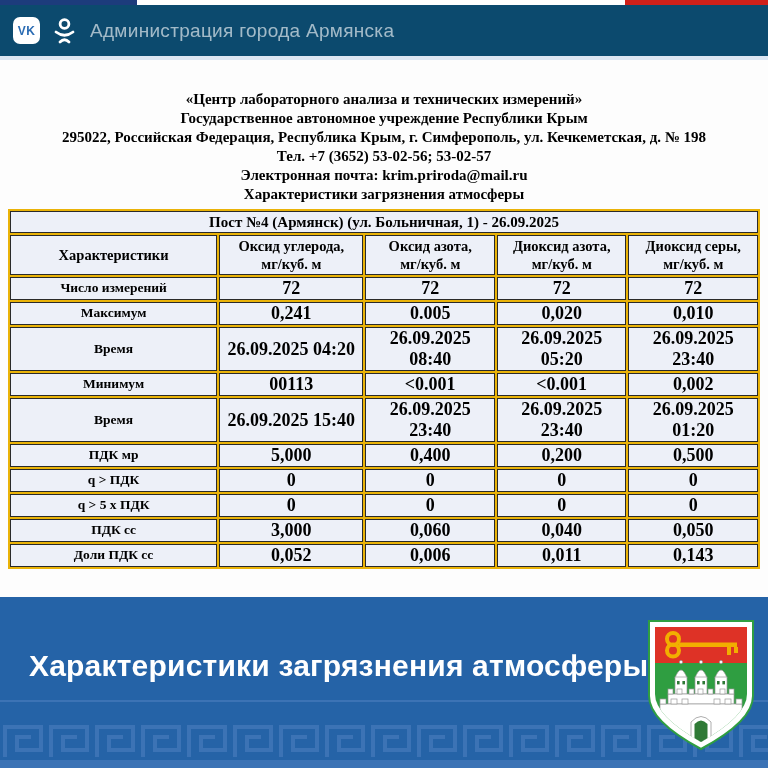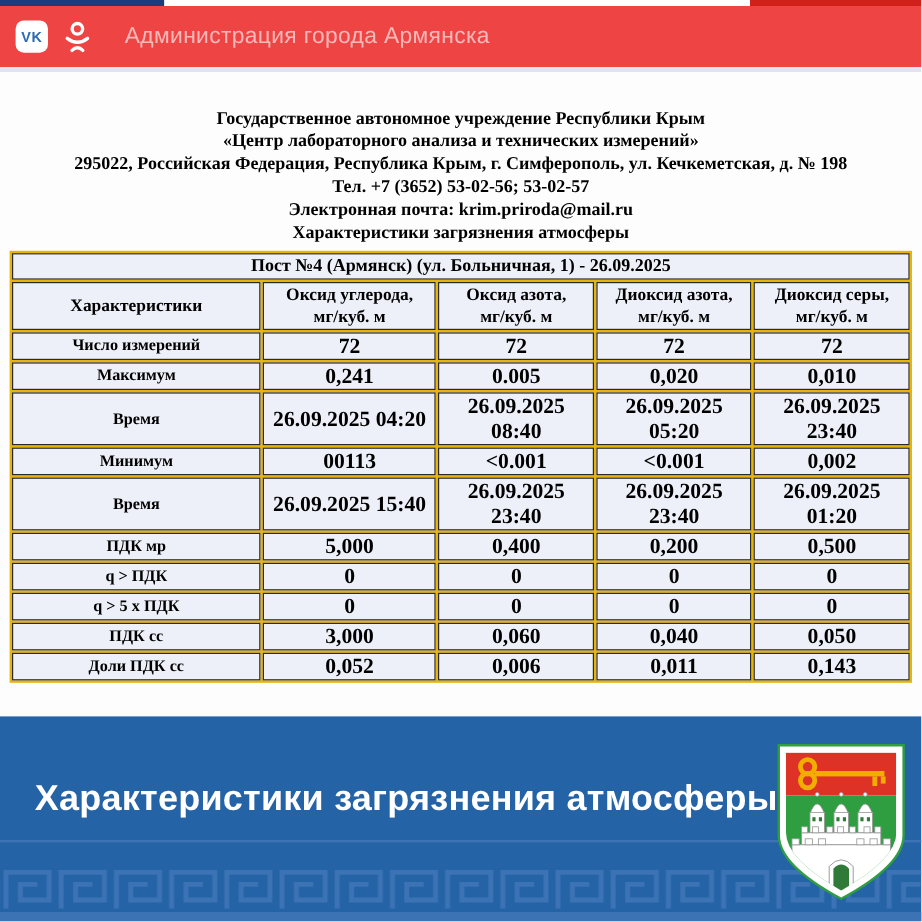--- a/index.html
+++ b/index.html
@@ -6,26 +6,26 @@
   body { background:#ffffff; font-family:"Liberation Serif","DejaVu Serif",serif; }
   .page { position:relative; width:768px; height:768px; background:#fdfdfd; overflow:hidden; }
 
   
   .flag-strip { display:flex; height:5px; width:100%; }
   .flag-navy  { width:137px; background:#1d3c7c; }
   .flag-white { width:488px; background:#ffffff; }
   .flag-red   { width:143px; background:#d0201a; }
 
   
-  .topbar { height:51px; background:#ef4444; display:flex; align-items:center; padding-left:13px; }
+  .topbar { height:51px; background:#0c4a6e; display:flex; align-items:center; padding-left:13px; }
   .vk-badge { width:27px; height:27px; background:#ffffff; border-radius:7px; display:flex;
               align-items:center; justify-content:center; color:#2b6cb3;
               font:700 12px "Liberation Sans","DejaVu Sans",sans-serif; letter-spacing:.5px; }
   .ok-wrap { margin-left:13px; display:flex; align-items:center; }
-  .topbar-title { margin-left:28px; color:rgba(255,255,255,.62);
+  .topbar-title { margin-left:14px; color:rgba(255,255,255,.62);
                   font:400 19px "Liberation Sans","DejaVu Sans",sans-serif; letter-spacing:.3px; }
   .topbar-gap { height:4px; background:#dce6f2; }
 
   
   .doc-header { margin-top:30px; text-align:center; font-weight:bold; font-size:15px;
                 line-height:19px; color:#000; }
 
   
   table.poll { width:752px; margin:5px 8px 0; border-collapse:separate; border-spacing:2px;
                background:#eab308; table-layout:fixed; }
@@ -63,22 +63,22 @@
         <circle cx="11.5" cy="8" r="4.4" fill="none" stroke="#ffffff" stroke-width="2.8"></circle>
         <path d="M3,16 Q11.5,22.5 20,16" fill="none" stroke="#ffffff" stroke-width="2.8" stroke-linecap="round"></path>
         <path d="M7,26 Q11.5,21.5 16,26" fill="none" stroke="#ffffff" stroke-width="2.8" stroke-linecap="round"></path>
       </svg>
     </div>
     <div class="topbar-title">Администрация города Армянска</div>
   </div>
   <div class="topbar-gap"></div>
 
   <div class="doc-header">
+    <div>«Центр лабораторного анализа и технических измерений»</div>
     <div>Государственное автономное учреждение Республики Крым</div>
-    <div>«Центр лабораторного анализа и технических измерений»</div>
     <div>295022, Российская Федерация, Республика Крым, г. Симферополь, ул. Кечкеметская, д. № 198</div>
     <div>Тел. +7 (3652) 53-02-56; 53-02-57</div>
     <div>Электронная почта: krim.priroda@mail.ru</div>
     <div>Характеристики загрязнения атмосферы</div>
   </div>
 
   <table class="poll">
       <colgroup>
         <col style="width: 28%;">
         <col style="width: 19.5%;">

